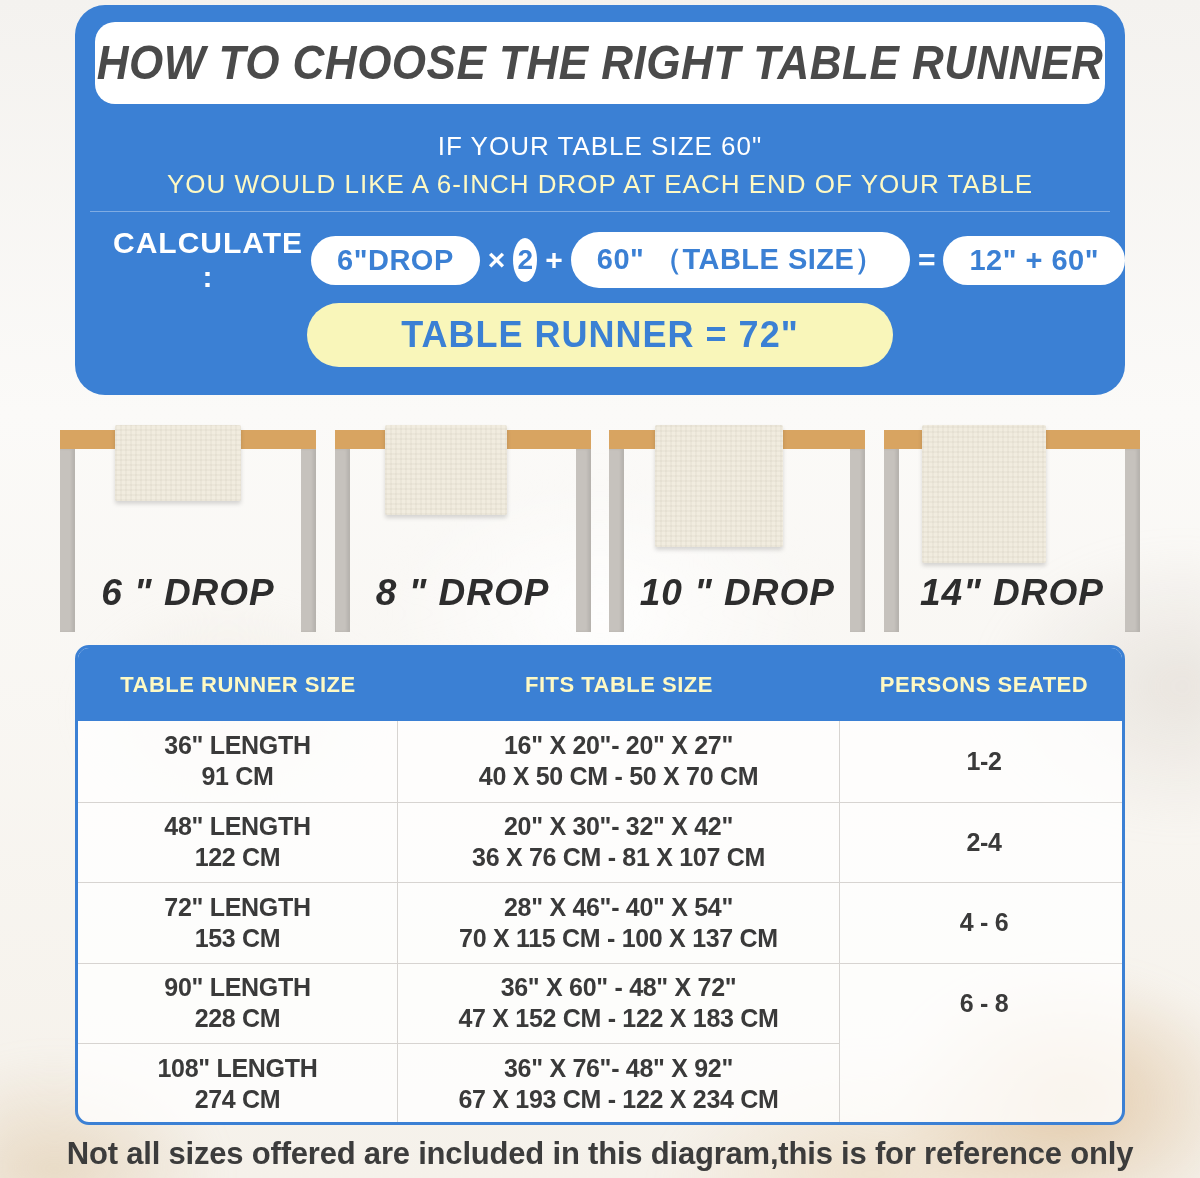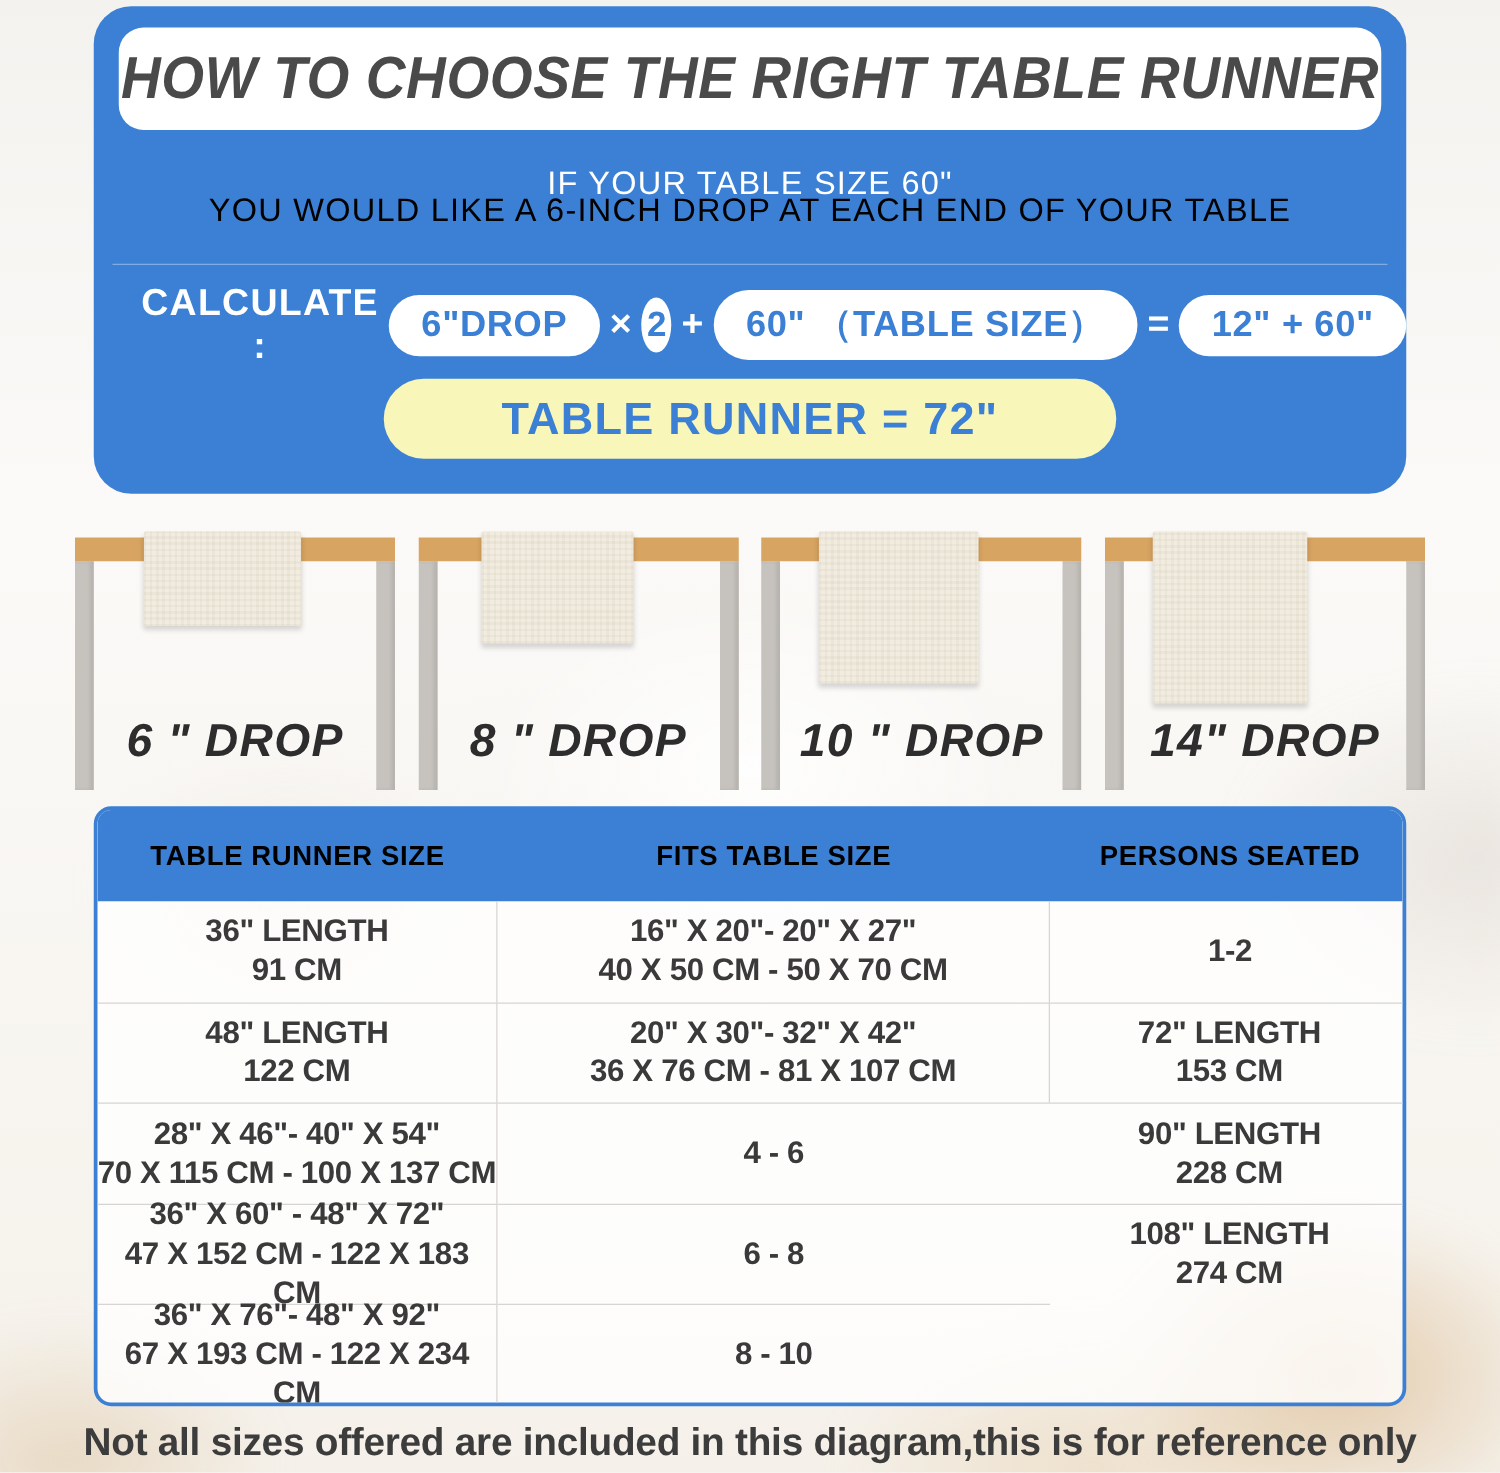--- a/index.html
+++ b/index.html
@@ -20,21 +20,21 @@
   }
 
   
   .top-panel { position:absolute; left:75px; top:5px; width:1050px; height:390px;
                background:#3b80d4; border-radius:30px; text-align:center; }
   .title-box { position:absolute; left:20px; top:17px; width:1010px; height:82px;
                background:#ffffff; border-radius:20px; display:flex; align-items:center; justify-content:center; }
   .title-box h1 { font-size:44px; font-weight:bold; font-style:italic; color:#4a4a4a;
                   letter-spacing:0.5px; transform:scaleY(1.08); white-space:nowrap; }
   .sub1 { position:absolute; top:126px; width:100%; color:#ffffff; font-size:26px; letter-spacing:1px; }
-  .sub2 { position:absolute; top:148px; width:100%; color:#000000; font-size:26px; letter-spacing:1px; }
+  .sub2 { position:absolute; top:164px; width:100%; color:#fef9c3; font-size:26px; letter-spacing:1px; }
   .panel-divider { position:absolute; top:206px; left:15px; right:15px; height:1px;
                    background:rgba(255,255,255,0.35); }
   .calc-row { position:absolute; top:228px; left:0; width:100%; height:54px;
               display:flex; align-items:center; justify-content:center; gap:8px;padding-left:38px; }
   .calc-label { color:#ffffff; font-size:30px; font-weight:bold; letter-spacing:1px; }
   .pill { background:#ffffff; color:#3b80d4; font-size:29px; font-weight:bold;
           border-radius:28px; padding:8px 26px; white-space:nowrap; letter-spacing:0.5px; }
   .op { color:#ffffff; font-size:30px; font-weight:bold; }
   .mult-circle { background:#ffffff; color:#3b80d4; width:44px; height:44px; border-radius:50%;
                  display:flex; align-items:center; justify-content:center; font-size:28px; font-weight:bold; }
@@ -61,21 +61,21 @@
   .d4 .runner { left:38px; width:124px; height:138px; }
   .drop-fig figcaption { position:absolute; bottom:18px; left:0; width:100%; text-align:center;
             font-size:37px; font-weight:bold; font-style:italic; color:#2d2d2d; letter-spacing:1px; }
 
   
   .table-panel { position:absolute; left:75px; top:645px; width:1050px; height:480px;
                  border:3px solid #3b80d4; border-radius:14px; overflow:hidden;
                  background:rgba(255,255,255,0.78); }
   .chart-head { display:grid; grid-template-columns:320px 442px 288px; height:73px;
                 background:#3b80d4; align-items:center; }
-  .chart-head span { color:#000000; font-size:22px; font-weight:bold; text-align:center; letter-spacing:0.5px; }
+  .chart-head span { color:#fef9c3; font-size:22px; font-weight:bold; text-align:center; letter-spacing:0.5px; }
   .chart-body { display:grid; grid-template-columns:320px 442px 288px; grid-auto-rows:80.5px; }
   .cell { display:flex; flex-direction:column; align-items:center; justify-content:center;
           color:#3a3a3a; font-size:25px; font-weight:bold; line-height:1.25; letter-spacing:-0.3px;
           border-top:1px solid #d7d4d1; text-align:center; }
   .chart-body .r0 { border-top:none; }
   .col1, .col2 { border-right:1px solid #d7d4d1; }
 
   
   .footer-note { position:absolute; left:0; top:1136px; width:100%; text-align:center;
                  font-size:31px; font-weight:bold; color:#3c3c3c; letter-spacing:-0.2px; }
@@ -163,20 +163,23 @@
       </div>
 
       <div class="cell col1">
         <span>48" LENGTH</span>
         <span>122 CM</span>
       </div>
       <div class="cell col2">
         <span>20" X 30"- 32" X 42"</span>
         <span>36 X 76 CM - 81 X 107 CM</span>
       </div>
+      <div class="cell">
+        <span>2-4</span>
+      </div>
 
       <div class="cell col1">
         <span>72" LENGTH</span>
         <span>153 CM</span>
       </div>
       <div class="cell col2">
         <span>28" X 46"- 40" X 54"</span>
         <span>70 X 115 CM - 100 X 137 CM</span>
       </div>
       <div class="cell">
@@ -196,22 +199,19 @@
       </div>
 
       <div class="cell col1">
         <span>108" LENGTH</span>
         <span>274 CM</span>
       </div>
       <div class="cell col2">
         <span>36" X 76"- 48" X 92"</span>
         <span>67 X 193 CM - 122 X 234 CM</span>
       </div>
-      <div class="cell">
-        <span>8 - 10</span>
-      </div>
 
     </div>
   </section>
 
   <p class="footer-note">Not all sizes offered are included in this diagram,this is for reference only</p>
 
 </div>
 
 </body></html>

